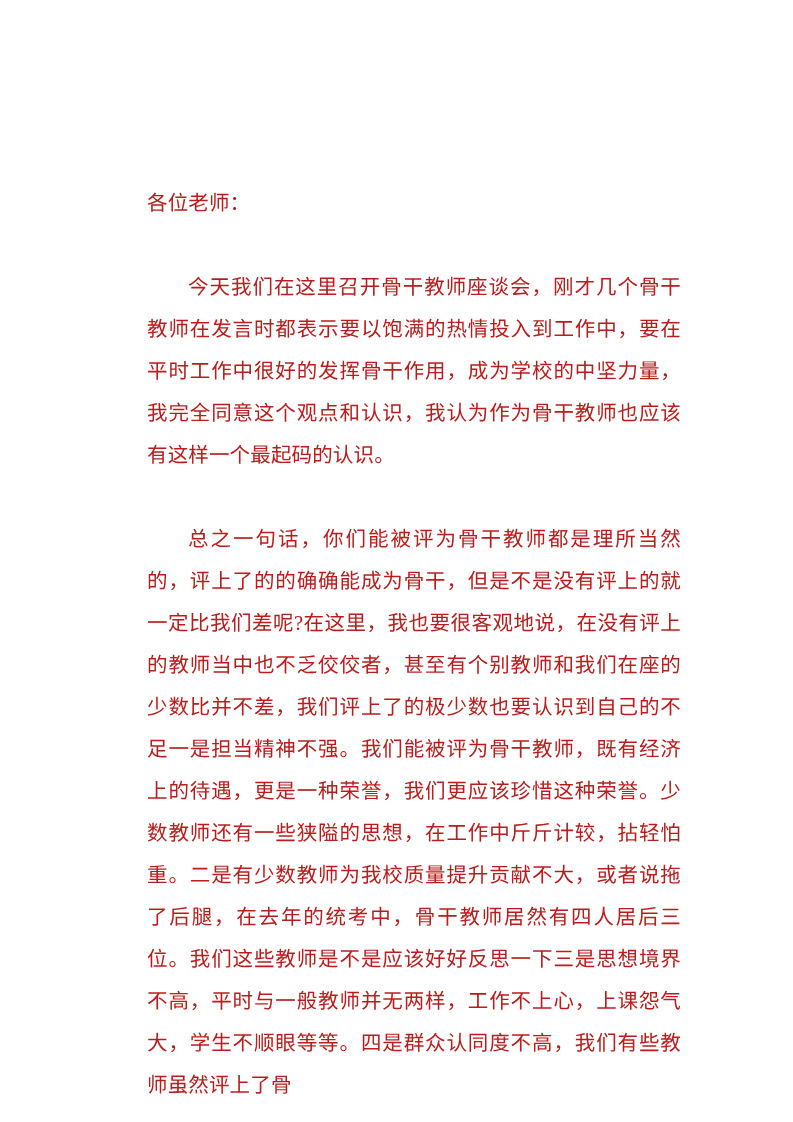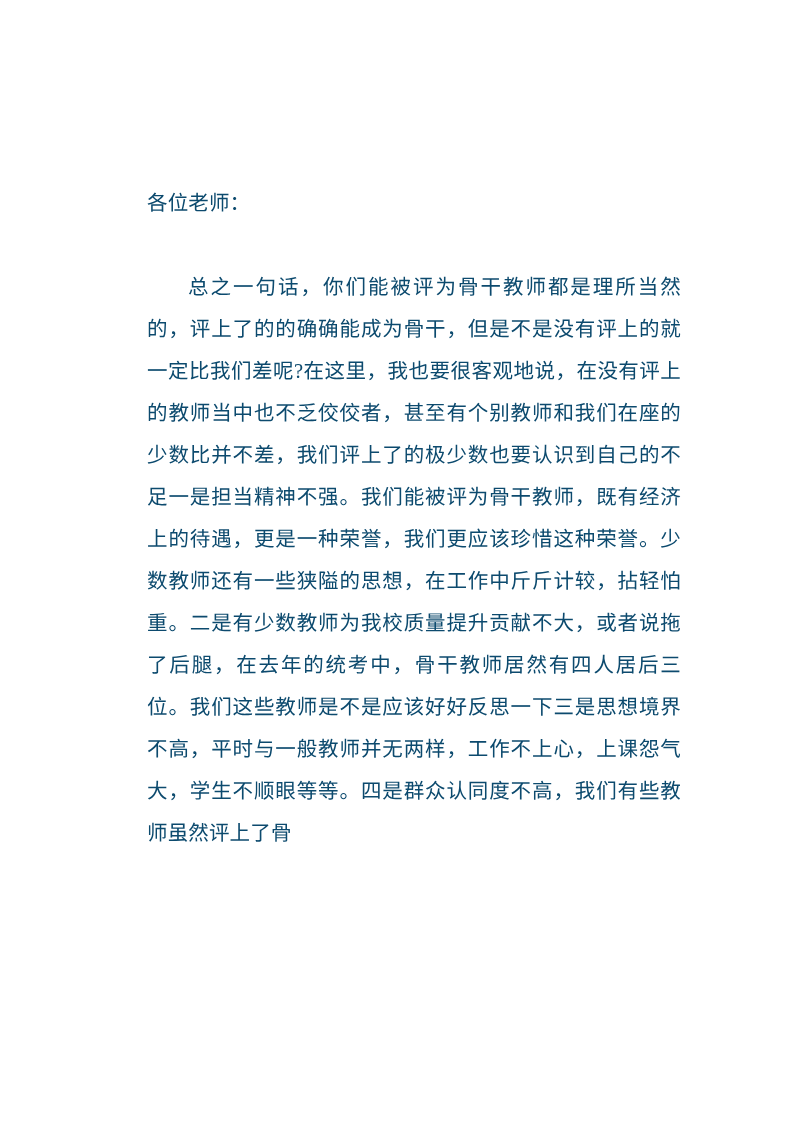--- a/index.html
+++ b/index.html
@@ -25,21 +25,21 @@
 
   .doc-body {
     position: absolute;
     left: 147px;
     top: 0;
     width: 534px;
   }
 
   .para {
     margin: 0;
-    color: #0c4a6e;
+    color: #b91c1c;
     font-size: 20.5px;
     line-height: 42px;
     text-align: justify;
     text-justify: inter-ideograph;
     letter-spacing: 0.15px;
     font-family: "Liberation Serif", "DejaVu Serif", serif;
     -webkit-font-smoothing: antialiased;
   }
 
   .para.indent {
@@ -59,17 +59,18 @@
 </style>
 </head>
 <body>
 
 <div class="page">
   <div class="doc-body">
 
     <p class="para salutation">各位老师：</p>
 
 
+    <p class="para indent body-1">今天我们在这里召开骨干教师座谈会，刚才几个骨干教师在发言时都表示要以饱满的热情投入到工作中，要在平时工作中很好的发挥骨干作用，成为学校的中坚力量，我完全同意这个观点和认识，我认为作为骨干教师也应该有这样一个最起码的认识。</p>
 
     <p class="para indent body-2">总之一句话，你们能被评为骨干教师都是理所当然的，评上了的的确确能成为骨干，但是不是没有评上的就一定比我们差呢?在这里，我也要很客观地说，在没有评上的教师当中也不乏佼佼者，甚至有个别教师和我们在座的少数比并不差，我们评上了的极少数也要认识到自己的不足一是担当精神不强。我们能被评为骨干教师，既有经济上的待遇，更是一种荣誉，我们更应该珍惜这种荣誉。少数教师还有一些狭隘的思想，在工作中斤斤计较，拈轻怕重。二是有少数教师为我校质量提升贡献不大，或者说拖了后腿，在去年的统考中，骨干教师居然有四人居后三位。我们这些教师是不是应该好好反思一下三是思想境界不高，平时与一般教师并无两样，工作不上心，上课怨气大，学生不顺眼等等。四是群众认同度不高，我们有些教师虽然评上了骨</p>
 
   </div>
 </div>
 
 </body></html>

